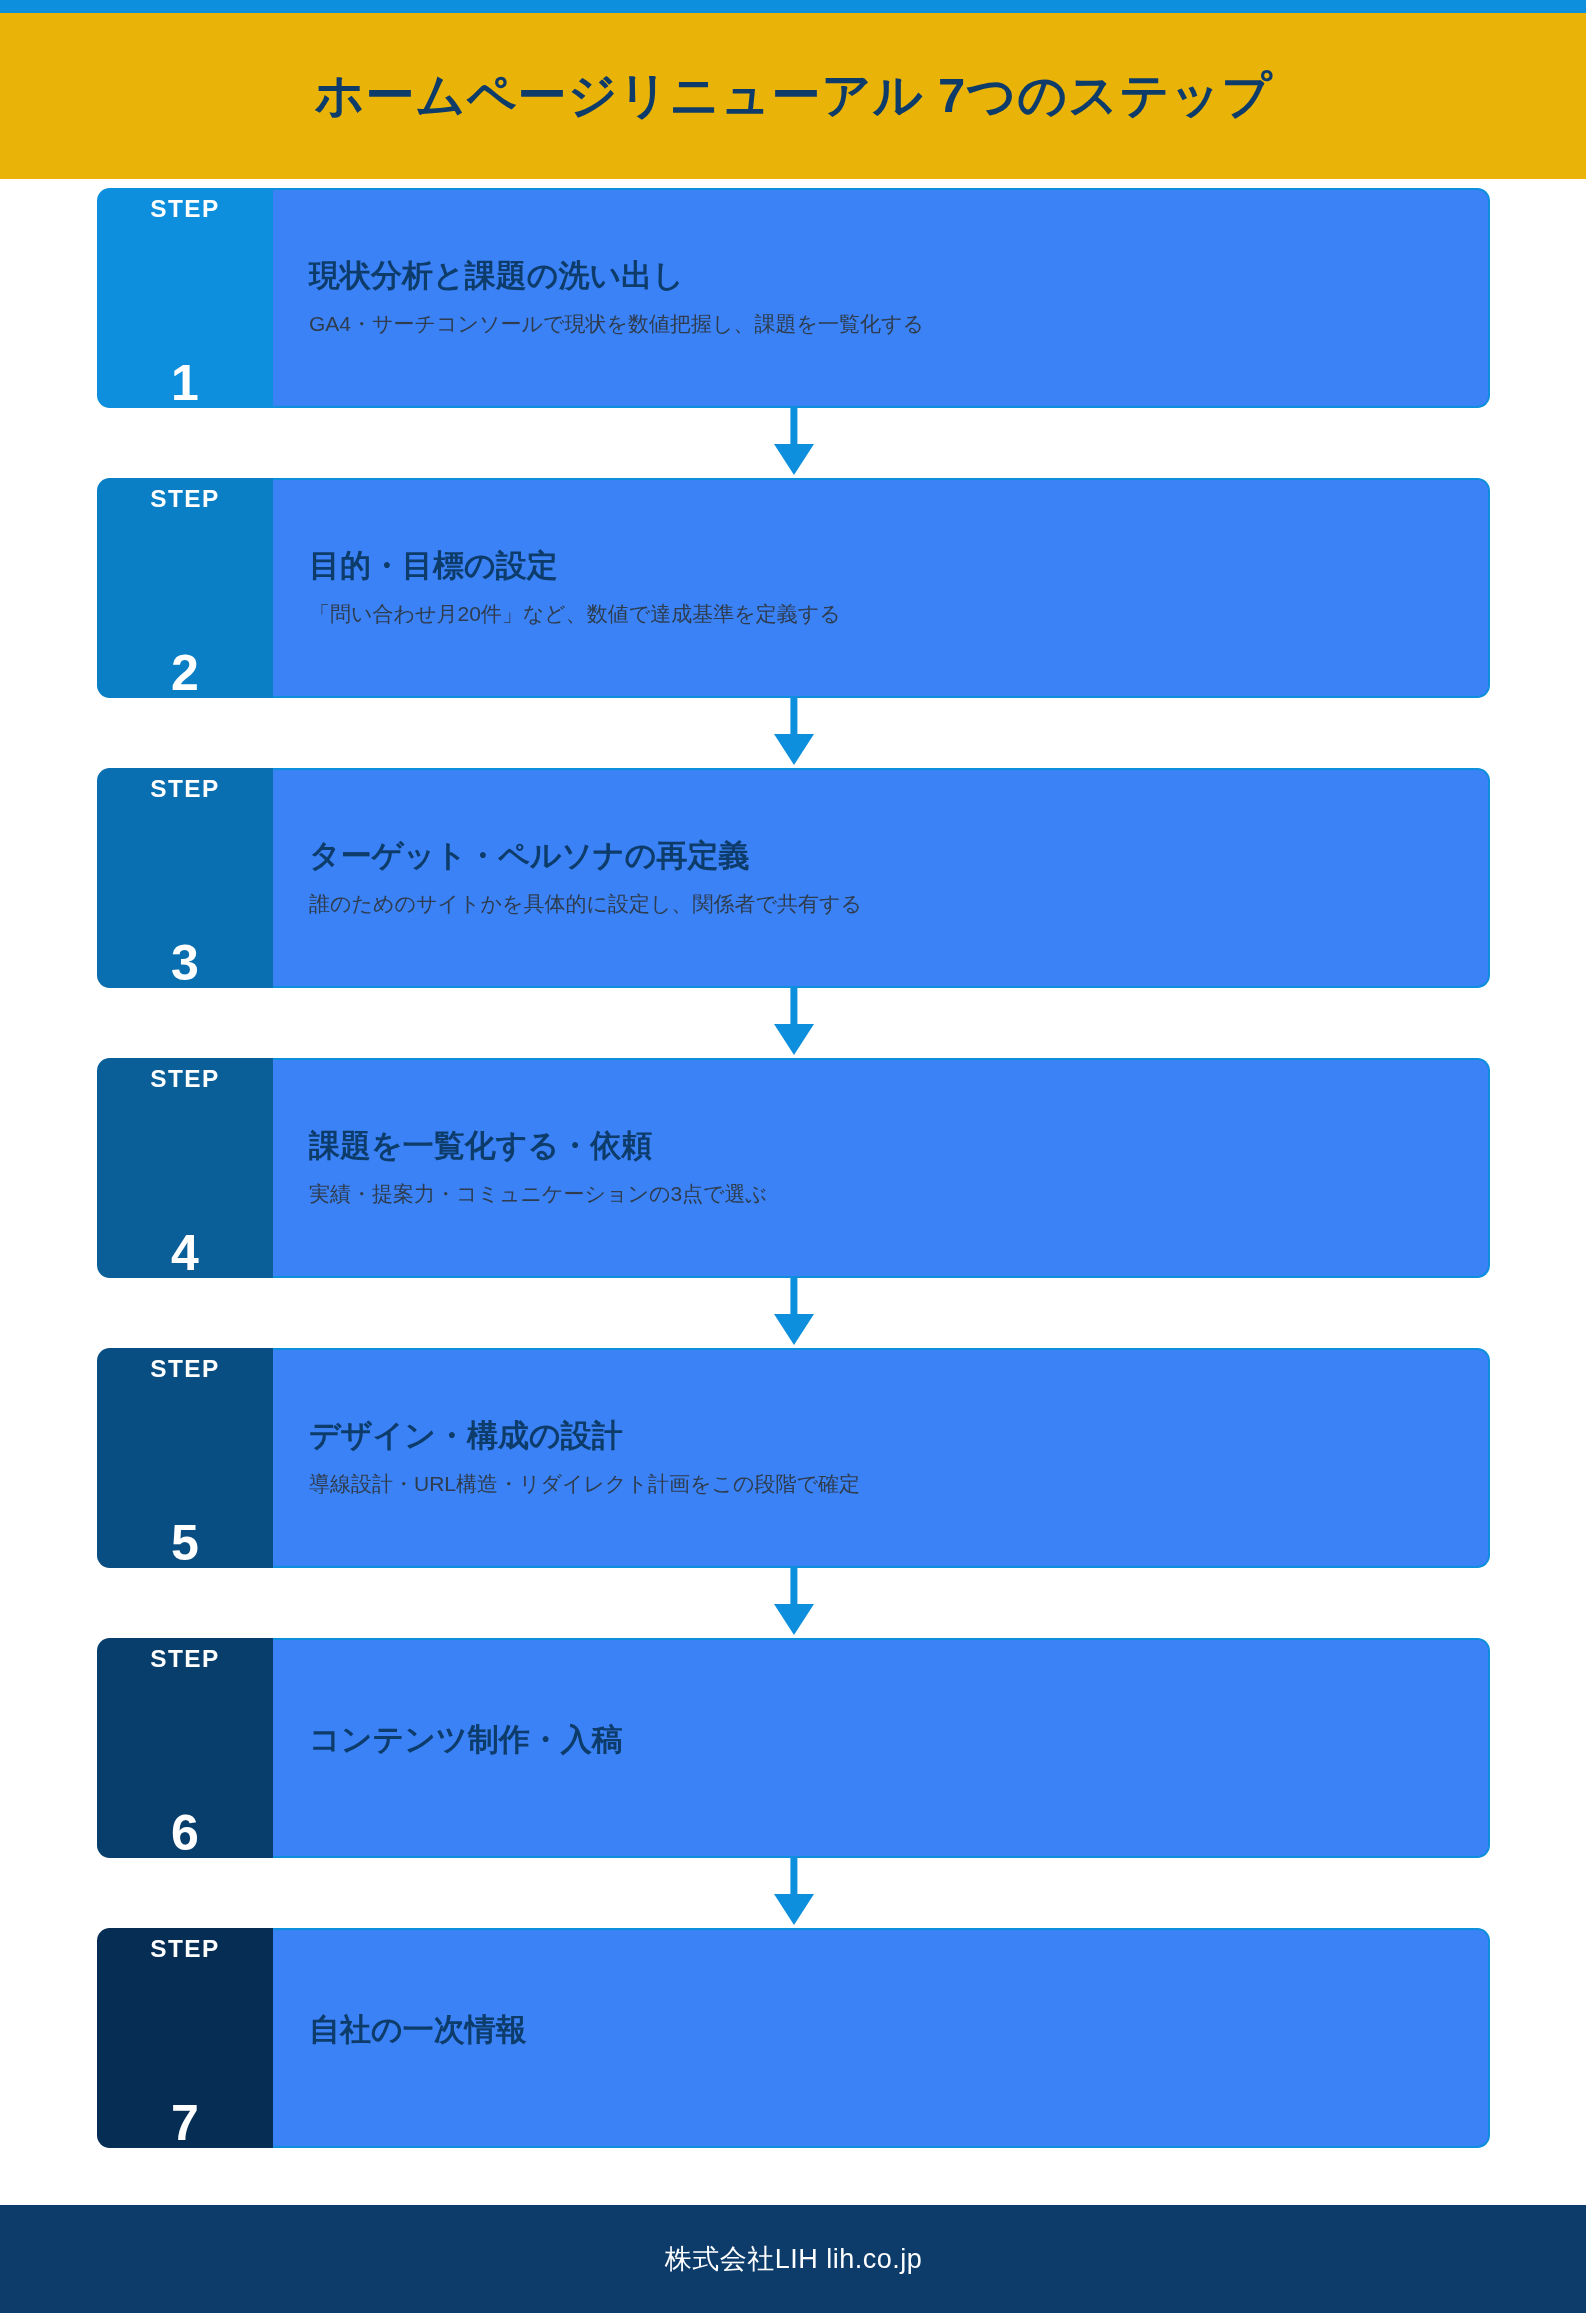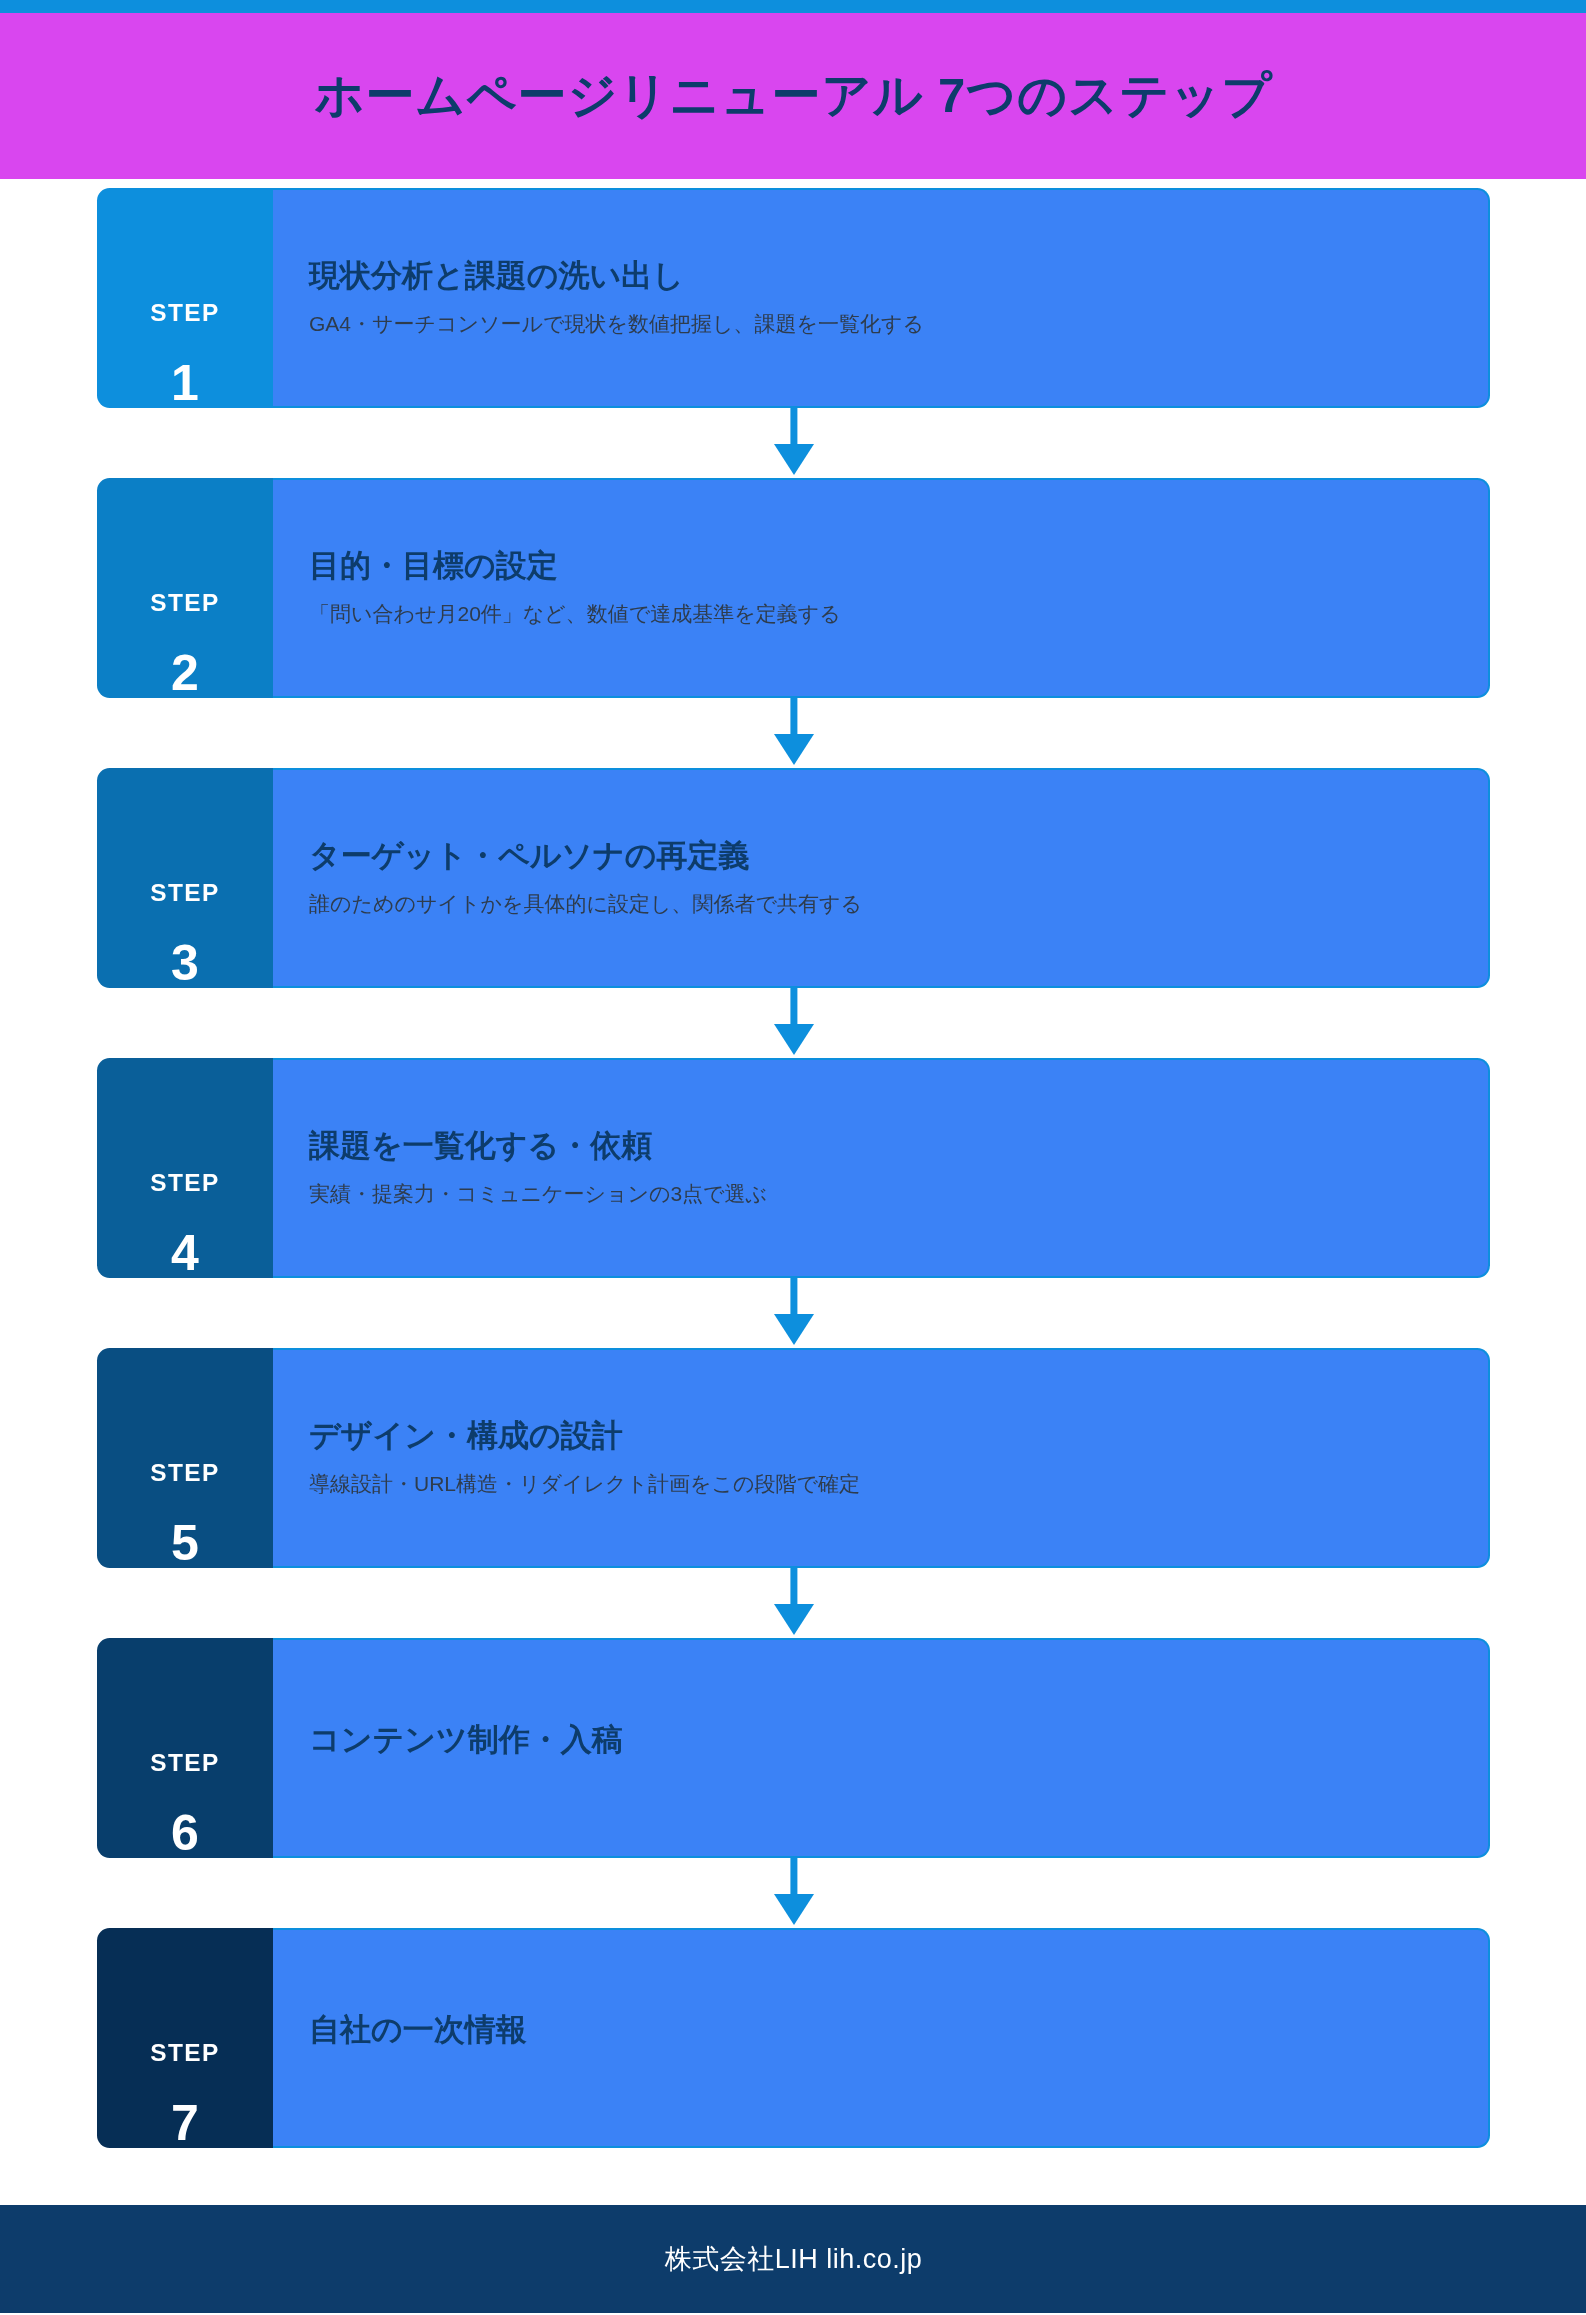--- a/index.html
+++ b/index.html
@@ -26,21 +26,21 @@
     top: 0; left: 0;
     width: 1587px;
     height: 12.7px;
     background: #0d8fdd;
   }
   .header-band {
     position: absolute;
     top: 12.7px; left: 0;
     width: 1587px;
     height: 166px;
-    background: #d946ef;
+    background: #eab308;
     display: flex;
     align-items: center;
     justify-content: center;
   }
   .page-title {
     font-size: 49px;
     font-weight: bold;
     color: #0d3c6b;
     letter-spacing: 0.9px;
     white-space: nowrap;
@@ -62,21 +62,21 @@
     align-items: stretch;
     border-radius: 12.7px;
   }
   .step-badge {
     flex: 0 0 176px;
     width: 176px;
     border-radius: 12.7px 0 0 12.7px;
     display: flex;
     flex-direction: column;
     align-items: center;
-    justify-content: flex-end;
+    justify-content: space-between;
     color: #ffffff;
     box-sizing: border-box;
     padding-top: 9px;
   }
   .badge-label {
     font-size: 24.4px;
     font-weight: bold;
     letter-spacing: 1.4px;
     line-height: 1;
     margin-bottom: 33px;

